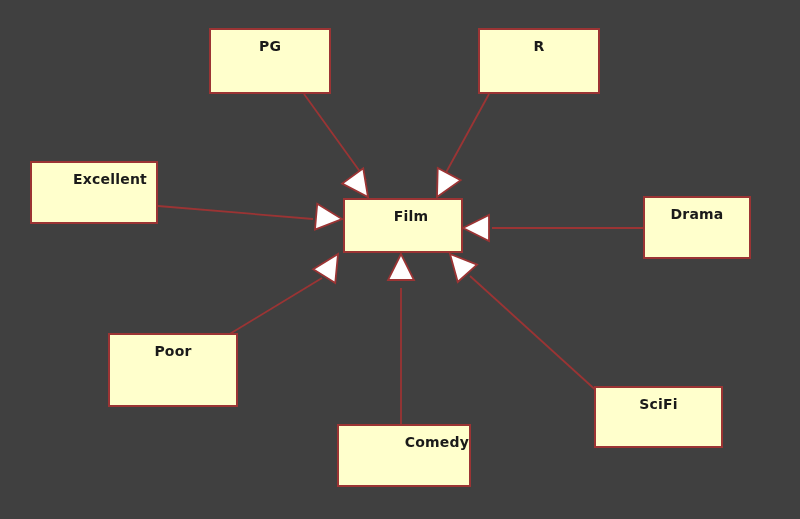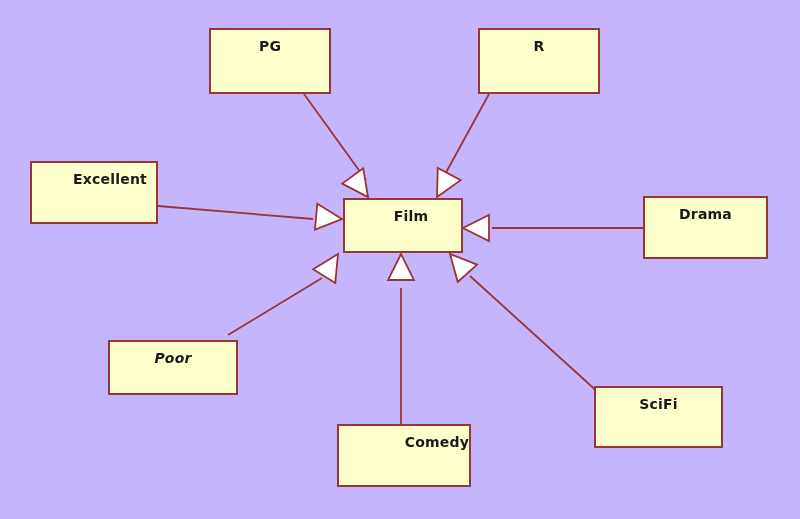--- a/index.html
+++ b/index.html
@@ -8,21 +8,21 @@
     padding: 0;
     background: #ffffff;
   }
   body {
     font-family: "DejaVu Sans", sans-serif;
   }
   #diagram-canvas {
     position: relative;
     width: 800px;
     height: 519px;
-    background: #c4b5fd;
+    background: #404040;
     overflow: hidden;
   }
   #edge-layer {
     position: absolute;
     left: 0;
     top: 0;
     width: 800px;
     height: 519px;
   }
   .uml-node {
@@ -92,25 +92,25 @@
   </div>
 
   <div class="uml-node" style="left:30px; top:161px; width:128px; height:63px;padding-left:32px;">
     <span class="uml-node-label">Excellent</span>
   </div>
 
   <div class="uml-node" style="left:343px; top:198px; width:120px; height:55px;padding-left:16px;">
     <span class="uml-node-label">Film</span>
   </div>
 
-  <div class="uml-node" style="left:643px; top:196px; width:125px; height:63px;">
+  <div class="uml-node" style="left:643px; top:196px; width:108px; height:63px;">
     <span class="uml-node-label">Drama</span>
   </div>
 
-  <div class="uml-node" style="left:108px; top:340px; width:130px; height:55px;font-style:italic;">
+  <div class="uml-node" style="left:108px; top:333px; width:130px; height:74px;">
     <span class="uml-node-label">Poor</span>
   </div>
 
   <div class="uml-node" style="left:594px; top:386px; width:129px; height:62px;">
     <span class="uml-node-label">SciFi</span>
   </div>
 
   <div class="uml-node" style="left:337px; top:424px; width:134px; height:63px;justify-content:flex-end;">
     <span class="uml-node-label">Comedy</span>
   </div>

